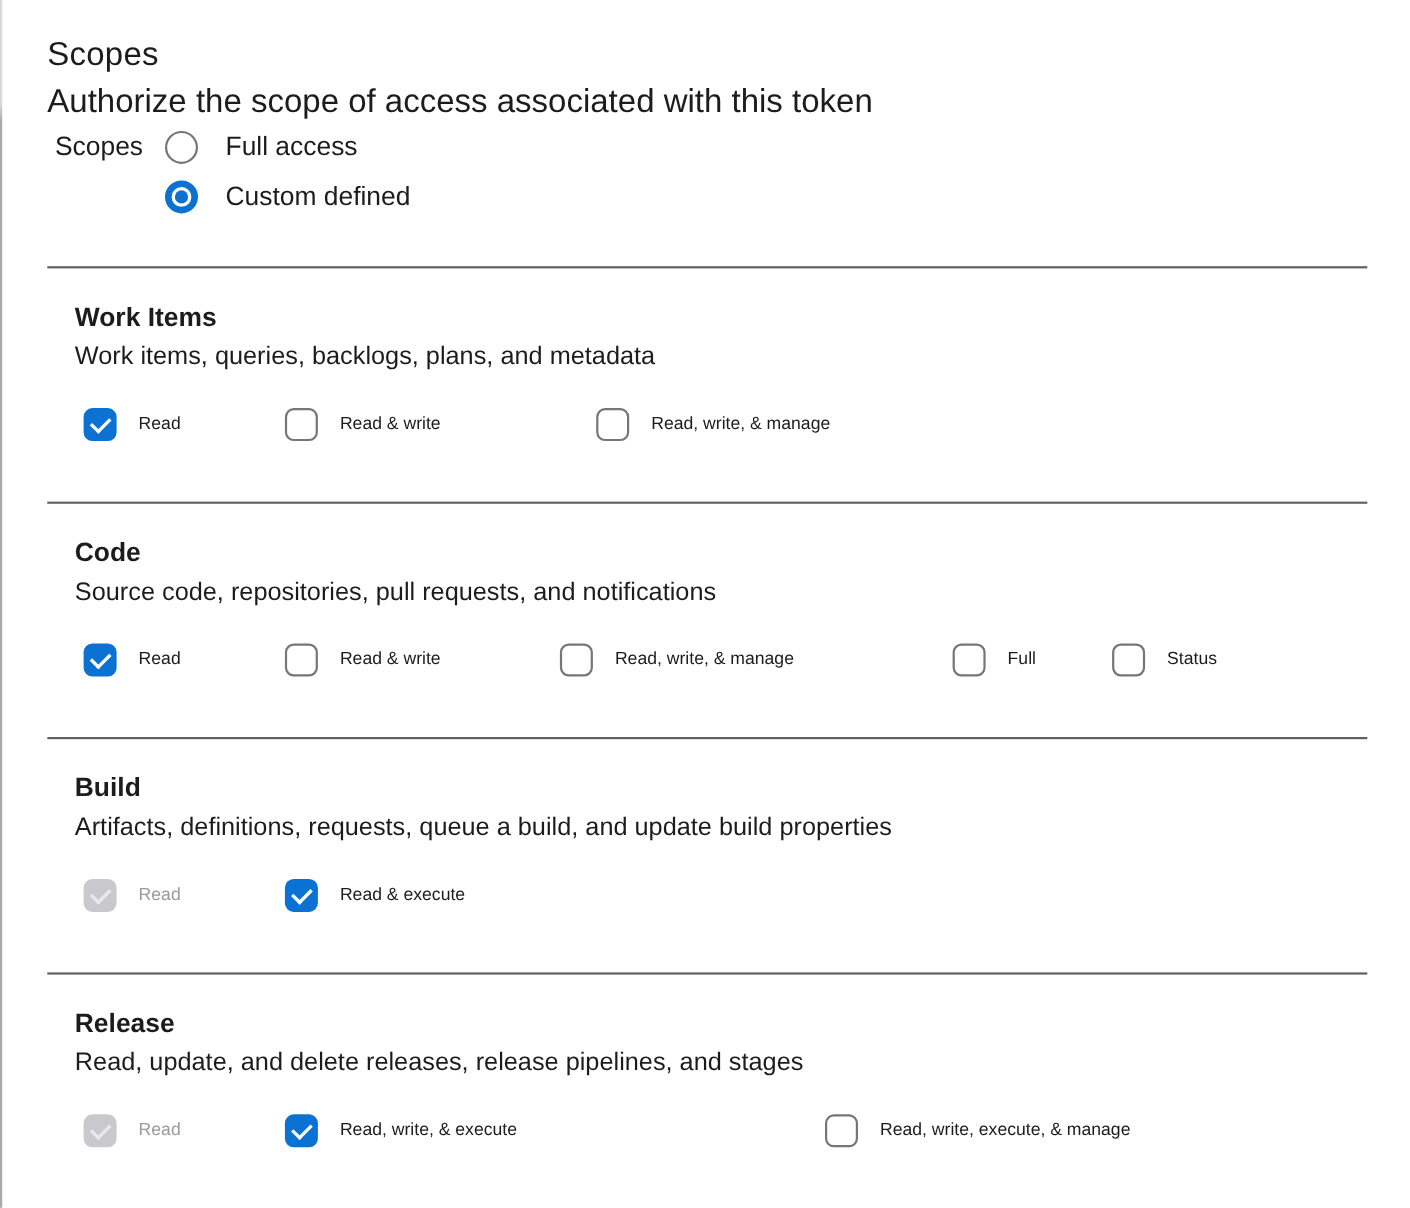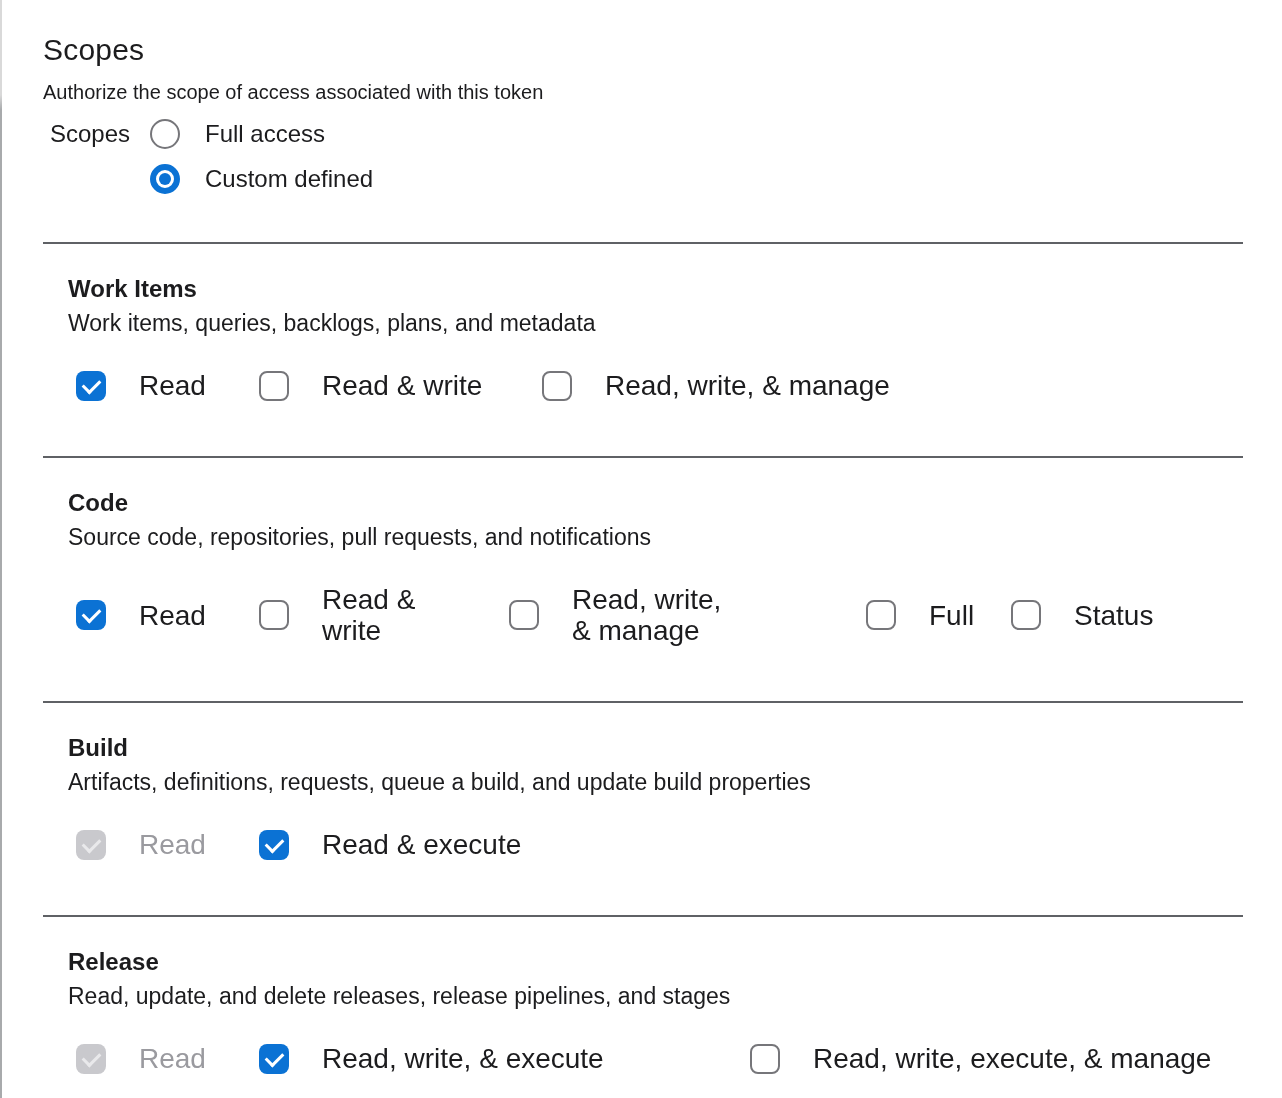--- a/index.html
+++ b/index.html
@@ -11,21 +11,21 @@
     color: #1c1c1e;
     overflow: hidden;
   }
   .edge-line {
     position: absolute; left: 0; top: 0; width: 2px; height: 1098px;
     background: linear-gradient(to bottom, #d9d9d9 0px, #d9d9d9 95px, #a8aaac 110px, #a8aaac 100%);
   }
   .page { padding: 32px 4px 0 43px; }
 
   .page-title { font-size: 30px; font-weight: 400; margin: 0; line-height: 36px; letter-spacing: 0.2px; }
-  .page-subtitle { font-size: 20px; margin: 11px 0 0 0; line-height: 27px; }
+  .page-subtitle { font-size: 30px; margin: 11px 0 0 0; line-height: 27px; }
 
   .scopes-row { display: flex; align-items: center; margin-left: 7px; margin-top: 13px; }
   .scopes-row.second { margin-left: 107px; margin-top: 15px; }
   .scopes-field-label { width: 100px; font-size: 24px; }
   .radio {
     width: 30px; height: 30px; border-radius: 50%;
     flex: 0 0 30px; position: relative; background: #fff;
   }
   .radio.unchecked { border: 2px solid #76767a; }
   .radio.checked { border: 6px solid #0b72d4; }
@@ -54,21 +54,21 @@
   .cb.unchecked { border: 2px solid #76767a; background: #fff; }
   .cb.checked { background: #0b72d4; }
   .cb.checked::after, .cb.disabled::after {
     content: ""; position: absolute; left: 7px; top: 8px;
     width: 14px; height: 8px;
     border-left: 3px solid #ffffff; border-bottom: 3px solid #ffffff;
     transform: rotate(-45deg);
   }
   .cb.disabled { background: #c9c9cd; }
   .cb.disabled::after { border-color: #e9e9eb; }
-  .opt-label { font-size: 28px; margin-left: 33px; line-height: 31px; }
+  .opt-label { font-size: 16px; margin-left: 20px; line-height: 31px; }
   .opt-label.gray { color: #9a9a9f; }
 
   
   .w-183 { width: 183px; } .w-250 { width: 250px; } .w-283 { width: 283px; }
   .w-357 { width: 357px; } .w-163 { width: 145px; } .w-407 { width: 491px; }
   .lbl-narrow { width: 95px; }
   .lbl-mid { width: 170px; }
 </style>
 </head>
 <body>

